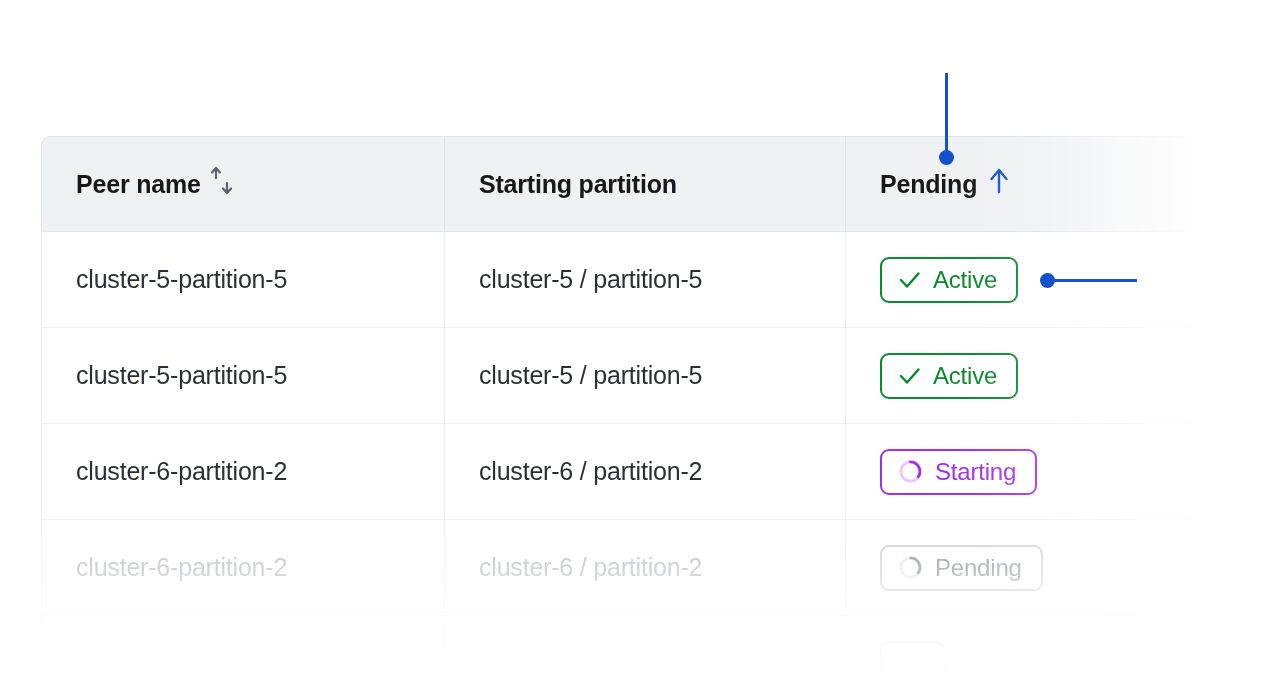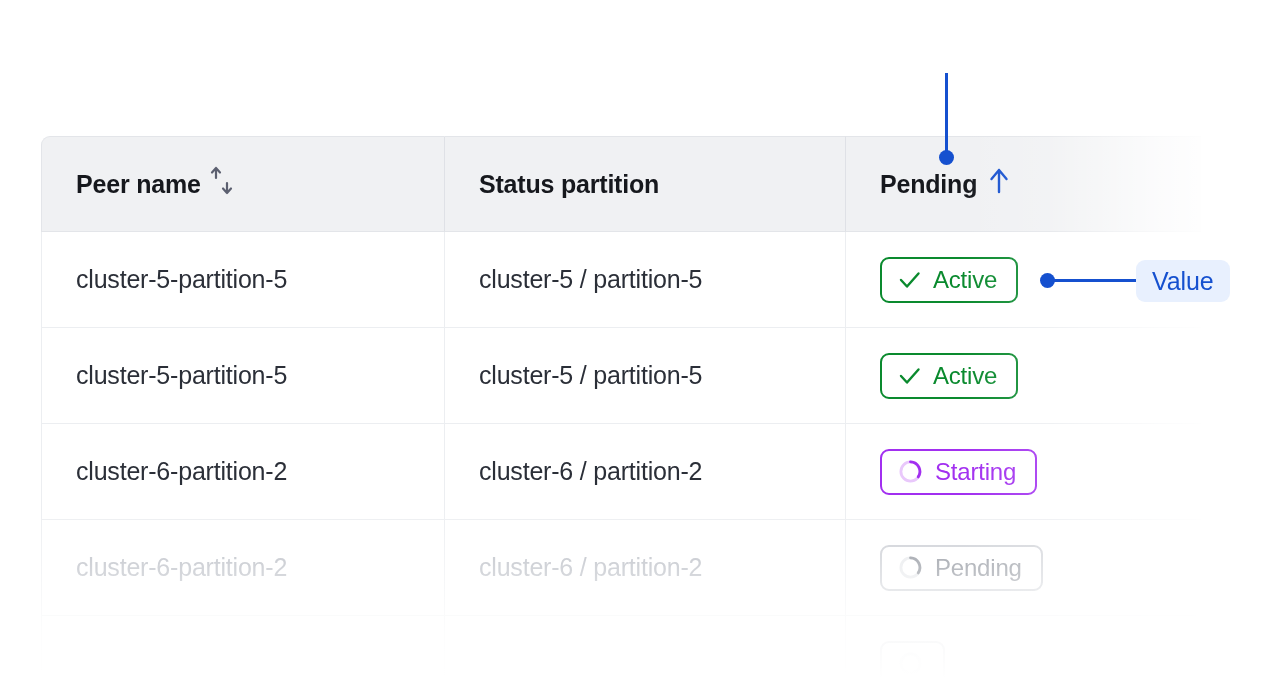--- a/index.html
+++ b/index.html
@@ -198,21 +198,21 @@
                 <svg width="26" height="30" viewBox="0 0 26 30" fill="none">
                   <path d="M7 12 V2 M7 2 L3 6.5 M7 2 L11 6.5" stroke="#5c6070" stroke-width="2.2" stroke-linecap="round" stroke-linejoin="round"></path>
                   <path d="M18 17 V27 M18 27 L14 22.5 M18 27 L22 22.5" stroke="#5c6070" stroke-width="2.2" stroke-linecap="round" stroke-linejoin="round"></path>
                 </svg>
               </span>
             </div>
           </th>
 
           <th>
             <div class="th-inner">
-              <span>Status partition</span>
+              <span>Starting partition</span>
             </div>
           </th>
 
           <th>
             <div class="th-inner">
               <span>Pending</span>
               <span class="sort-up">
                 <svg width="28" height="30" viewBox="0 0 28 30" fill="none">
                   <path d="M14 26 V5 M14 4 L6.5 13 M14 4 L21.5 13" stroke="#1550cf" stroke-width="2.4" stroke-linecap="round" stroke-linejoin="round"></path>
                 </svg>
@@ -306,15 +306,14 @@
   </div>
 
   <div class="fade-right"></div>
   <div class="fade-bottom"></div>
 
   <div class="anno-line-v" id="line-parameter"></div>
   <div class="anno-dot" id="dot-parameter"></div>
 
   <div class="anno-dot" id="dot-value"></div>
   <div class="anno-line-h" id="line-value"></div>
-  <div class="anno-chip" id="chip-value">Value</div>
 
 </div>
 
 </body></html>

